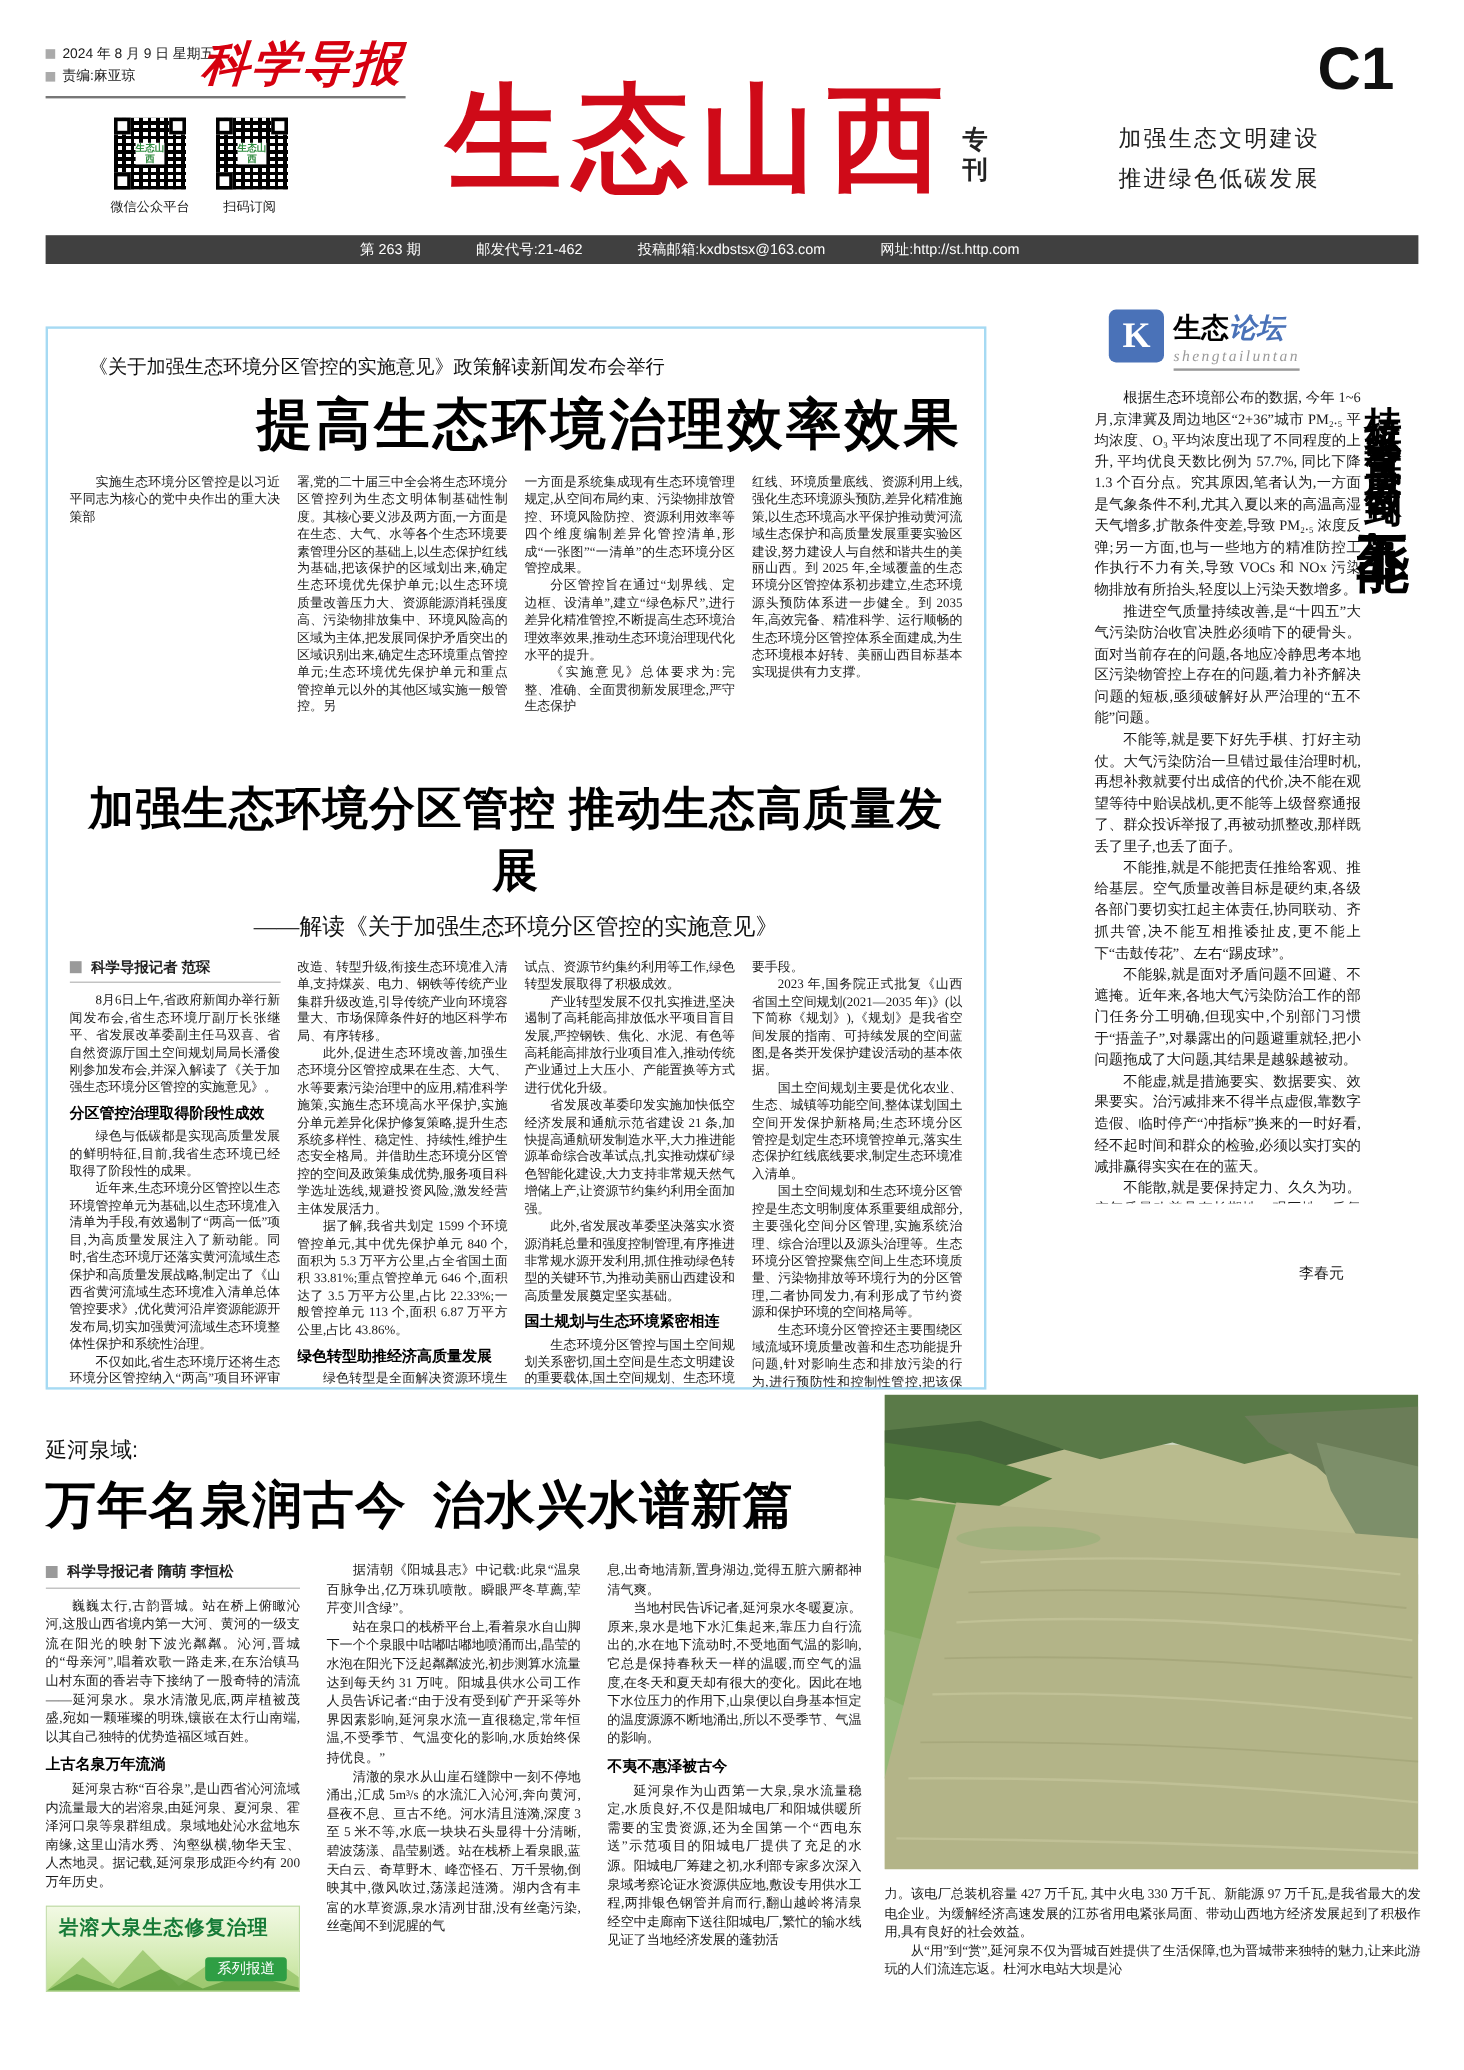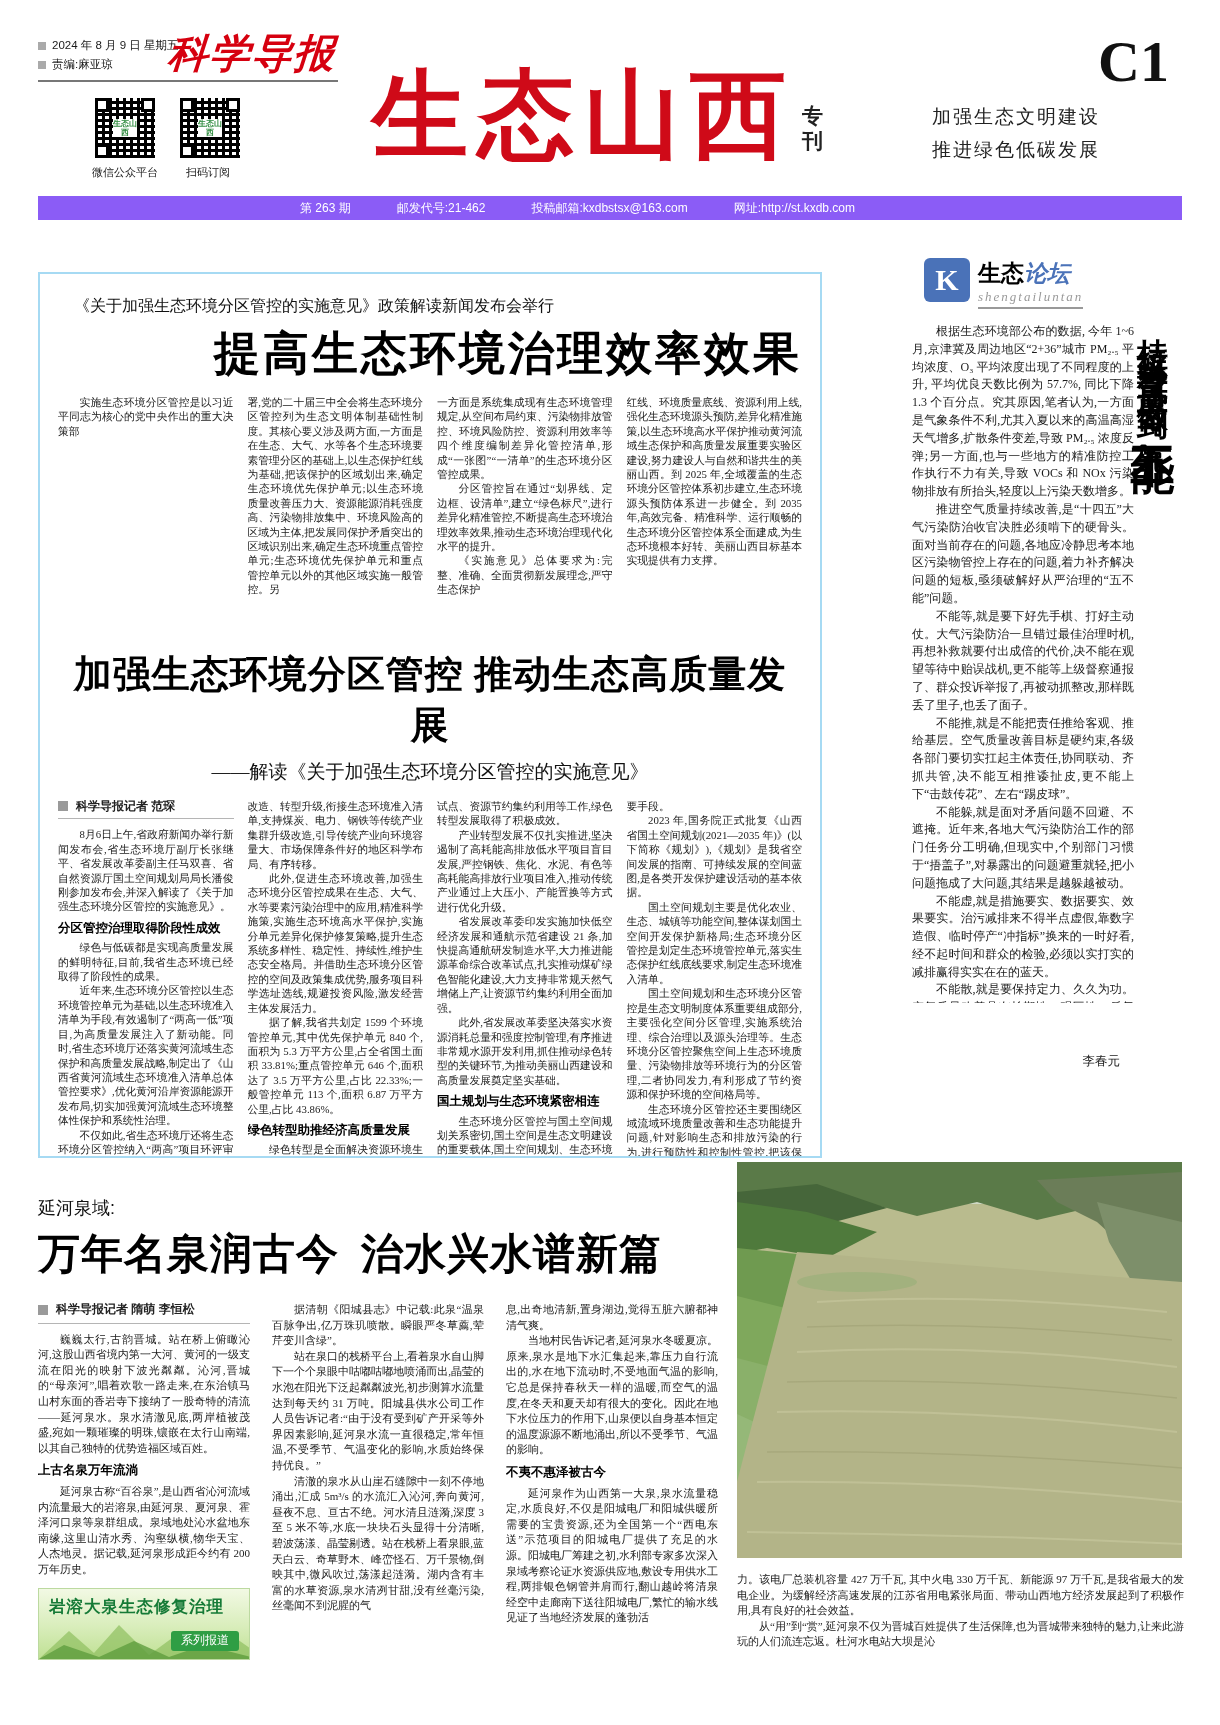--- a/index.html
+++ b/index.html
@@ -19,23 +19,23 @@
   .qr .f1{left:0;top:0}.qr .f2{right:0;top:0}.qr .f3{left:0;bottom:0}
   .qr .qlabel{position:absolute;left:50%;top:50%;transform:translate(-50%,-50%);
       background:#fff;color:#2e8b3e;font-size:8px;line-height:9px;font-weight:bold;
       width:24px;text-align:center;font-family:"Liberation Sans",sans-serif;}
   .qrcap{position:absolute;top:165px;font-family:"Liberation Sans",sans-serif;font-size:11px;width:110px;}
   #paper-title{left:372px;top:66px;display:flex;align-items:flex-start;}
   #paper-title .big{font-size:96px;line-height:100px;font-weight:bold;color:#cf0a18;letter-spacing:10px;
                     font-family:"Liberation Serif",serif;}
   #paper-title .supp{margin-left:6px;margin-top:38px;font-size:21px;font-weight:bold;line-height:25px;
                      width:24px;color:#222;}
-  #pageno{left:1098px;top:28px;font-size:58px;font-weight:bold;font-family:Liberation Serif, serif;color:#111;}
+  #pageno{left:1098px;top:28px;font-size:50px;font-weight:bold;font-family:Liberation Sans, sans-serif;color:#111;}
   #slogan{left:932px;top:100px;font-size:19px;line-height:33px;letter-spacing:2px;color:#222;}
-  #infobar{left:38px;top:196px;width:1144px;height:24px;background:#8b5cf6;color:#fff;
+  #infobar{left:38px;top:196px;width:1144px;height:24px;background:#404040;color:#fff;
            font-family:"Liberation Sans",sans-serif;font-size:12px;display:flex;align-items:center;}
   #infobar span{margin-right:46px;white-space:nowrap;}
   #infobar span:first-child{margin-left:262px;}
   
   #mainbox{left:38px;top:272px;width:784px;height:886px;border:2px solid #a6daf3;box-sizing:border-box;
            padding:0 18px;overflow:hidden;}
   #a1-kicker{margin:22px 0 0 16px;font-size:16px;color:#111;}
   #a1-headline{margin:6px 0 0 0;text-align:right;font-family:"Liberation Sans",sans-serif;
                font-weight:900;font-size:46px;letter-spacing:3px;color:#000;}
   .colrow{display:flex;gap:14px;overflow:hidden;}
@@ -126,21 +126,21 @@
 
   <div class="abs" id="slogan">
     <div>加强生态文明建设</div>
     <div>推进绿色低碳发展</div>
   </div>
 
   <div class="abs" id="infobar">
     <span>第 263 期</span>
     <span>邮发代号:21-462</span>
     <span>投稿邮箱:kxdbstsx@163.com</span>
-    <span>网址:http://st.kxdb.com</span>
+    <span>网址:http://st.http.com</span>
   </div>
 
   <div class="abs" id="mainbox">
 
     <div id="a1-kicker">《关于加强生态环境分区管控的实施意见》政策解读新闻发布会举行</div>
     <h1 id="a1-headline">提高生态环境治理效率效果</h1>
 
     <div class="colrow" id="a1-cols">
       <div class="col">
           <p>实施生态环境分区管控是以习近平同志为核心的党中央作出的重大决策部</p>

